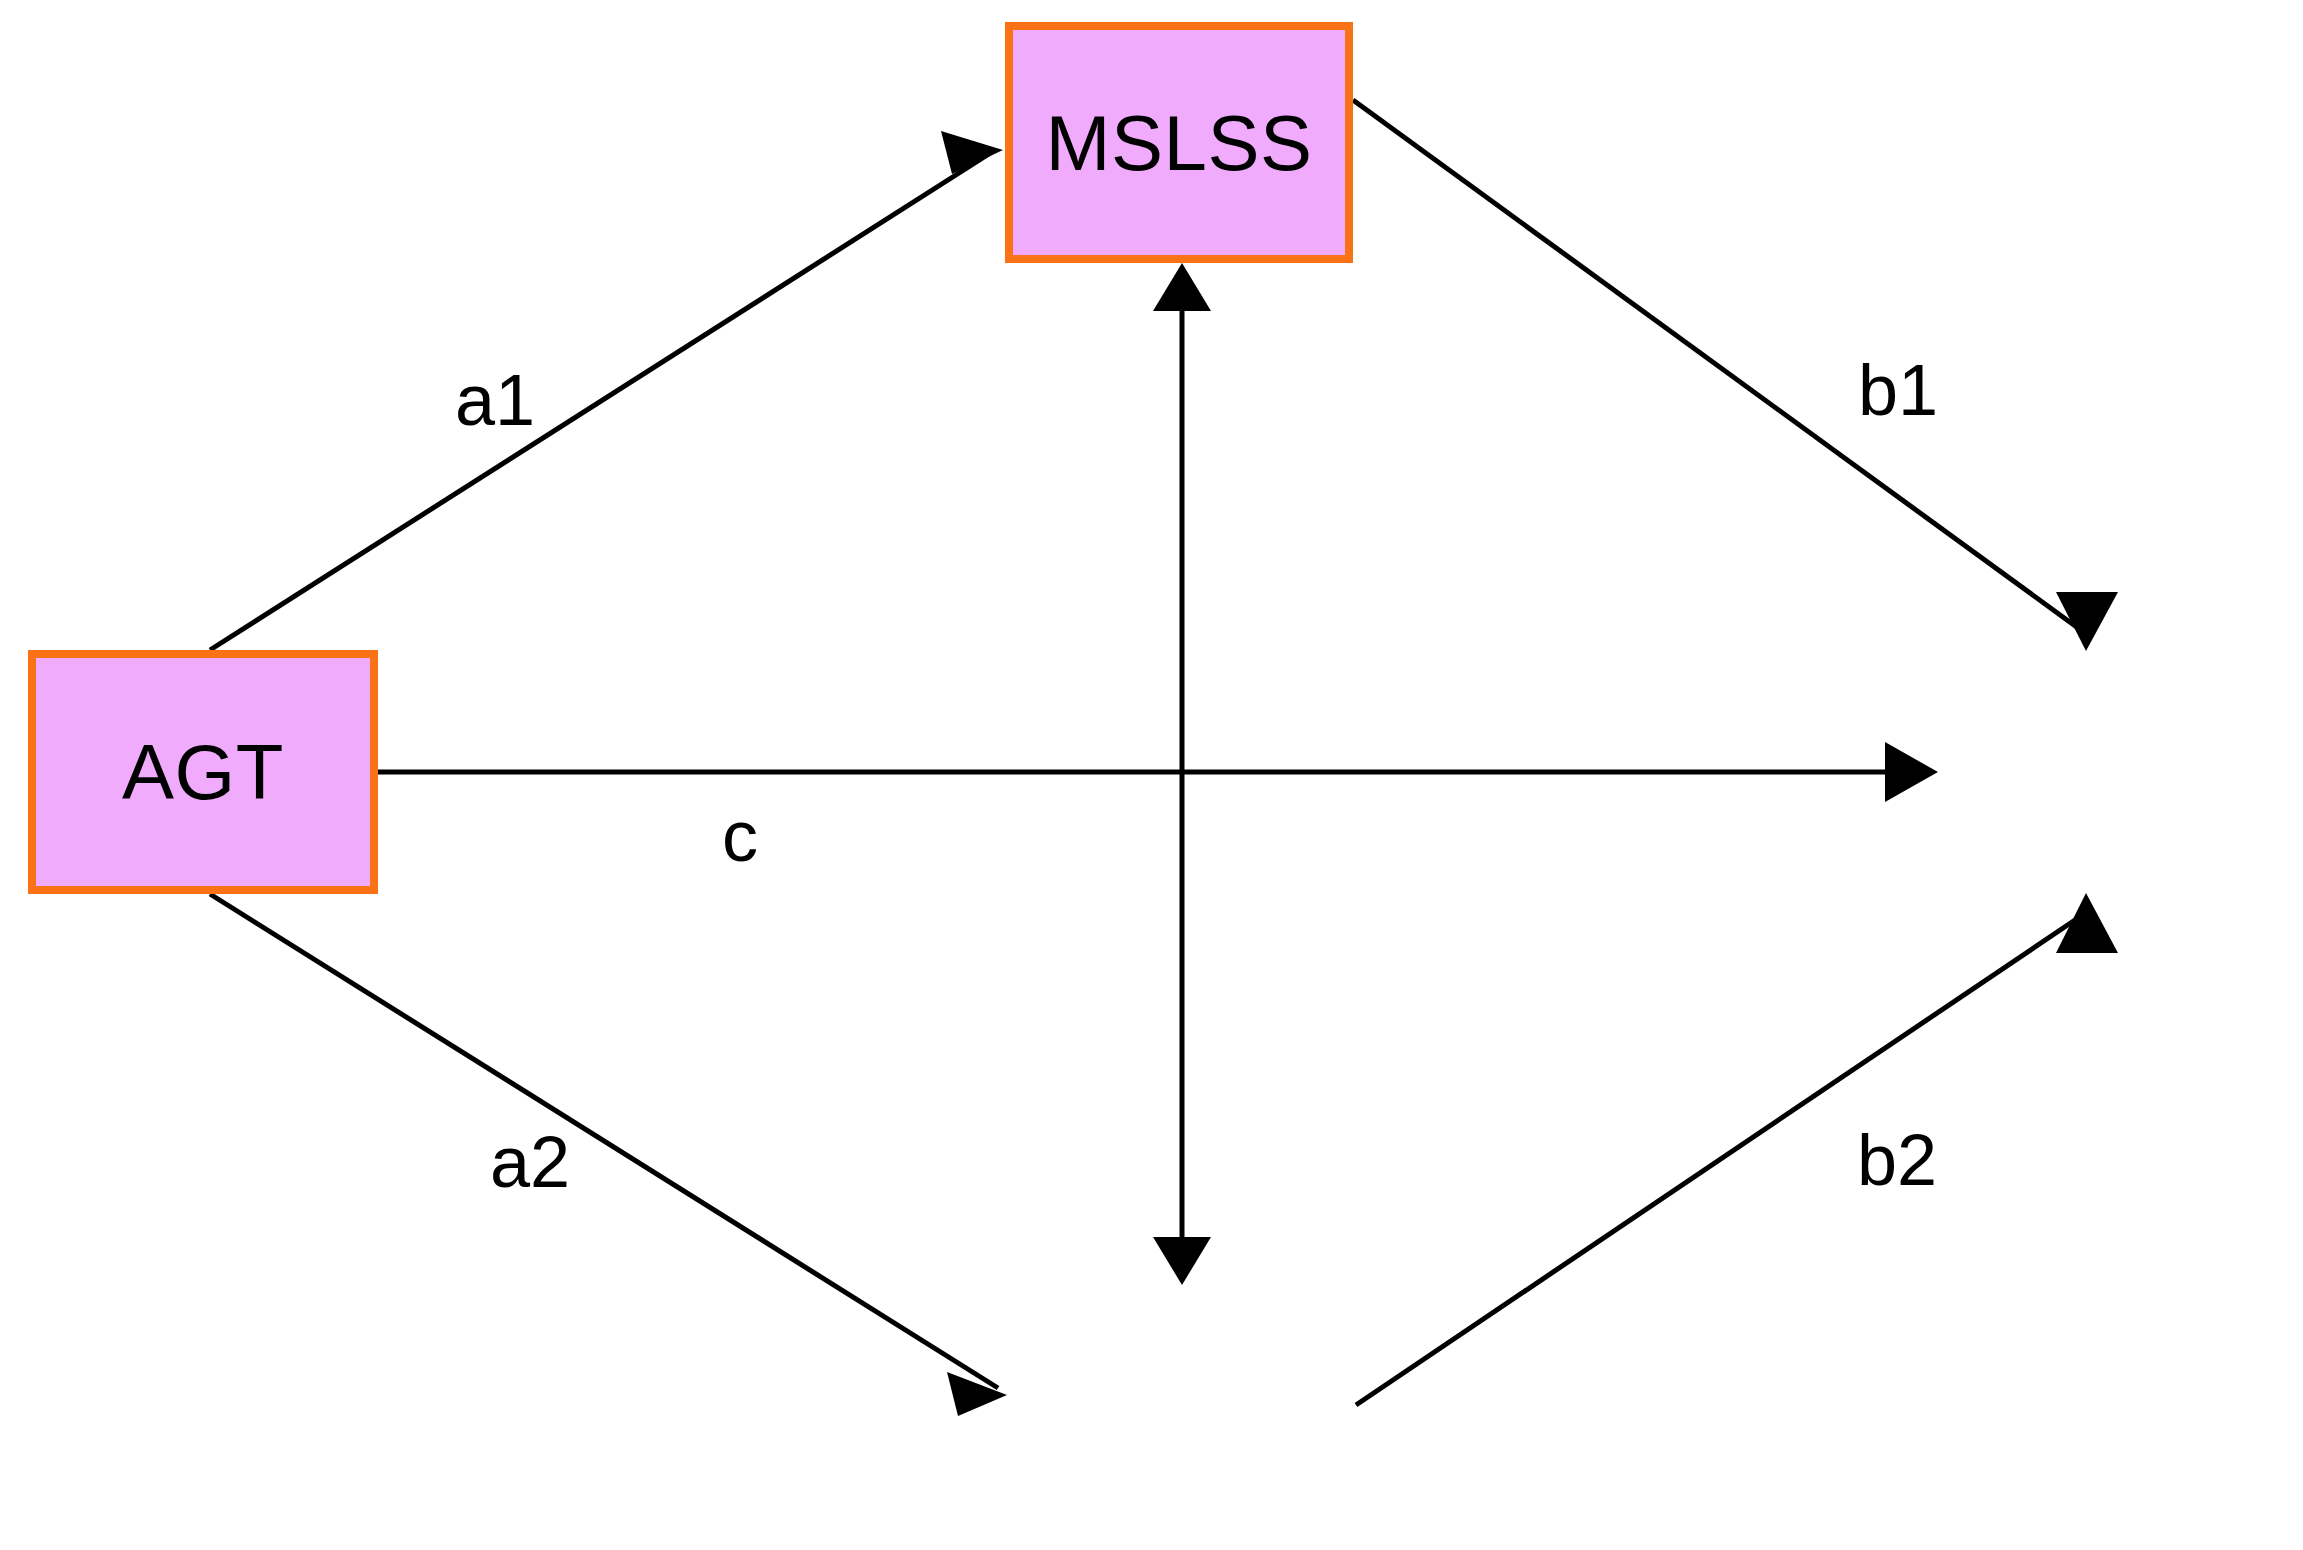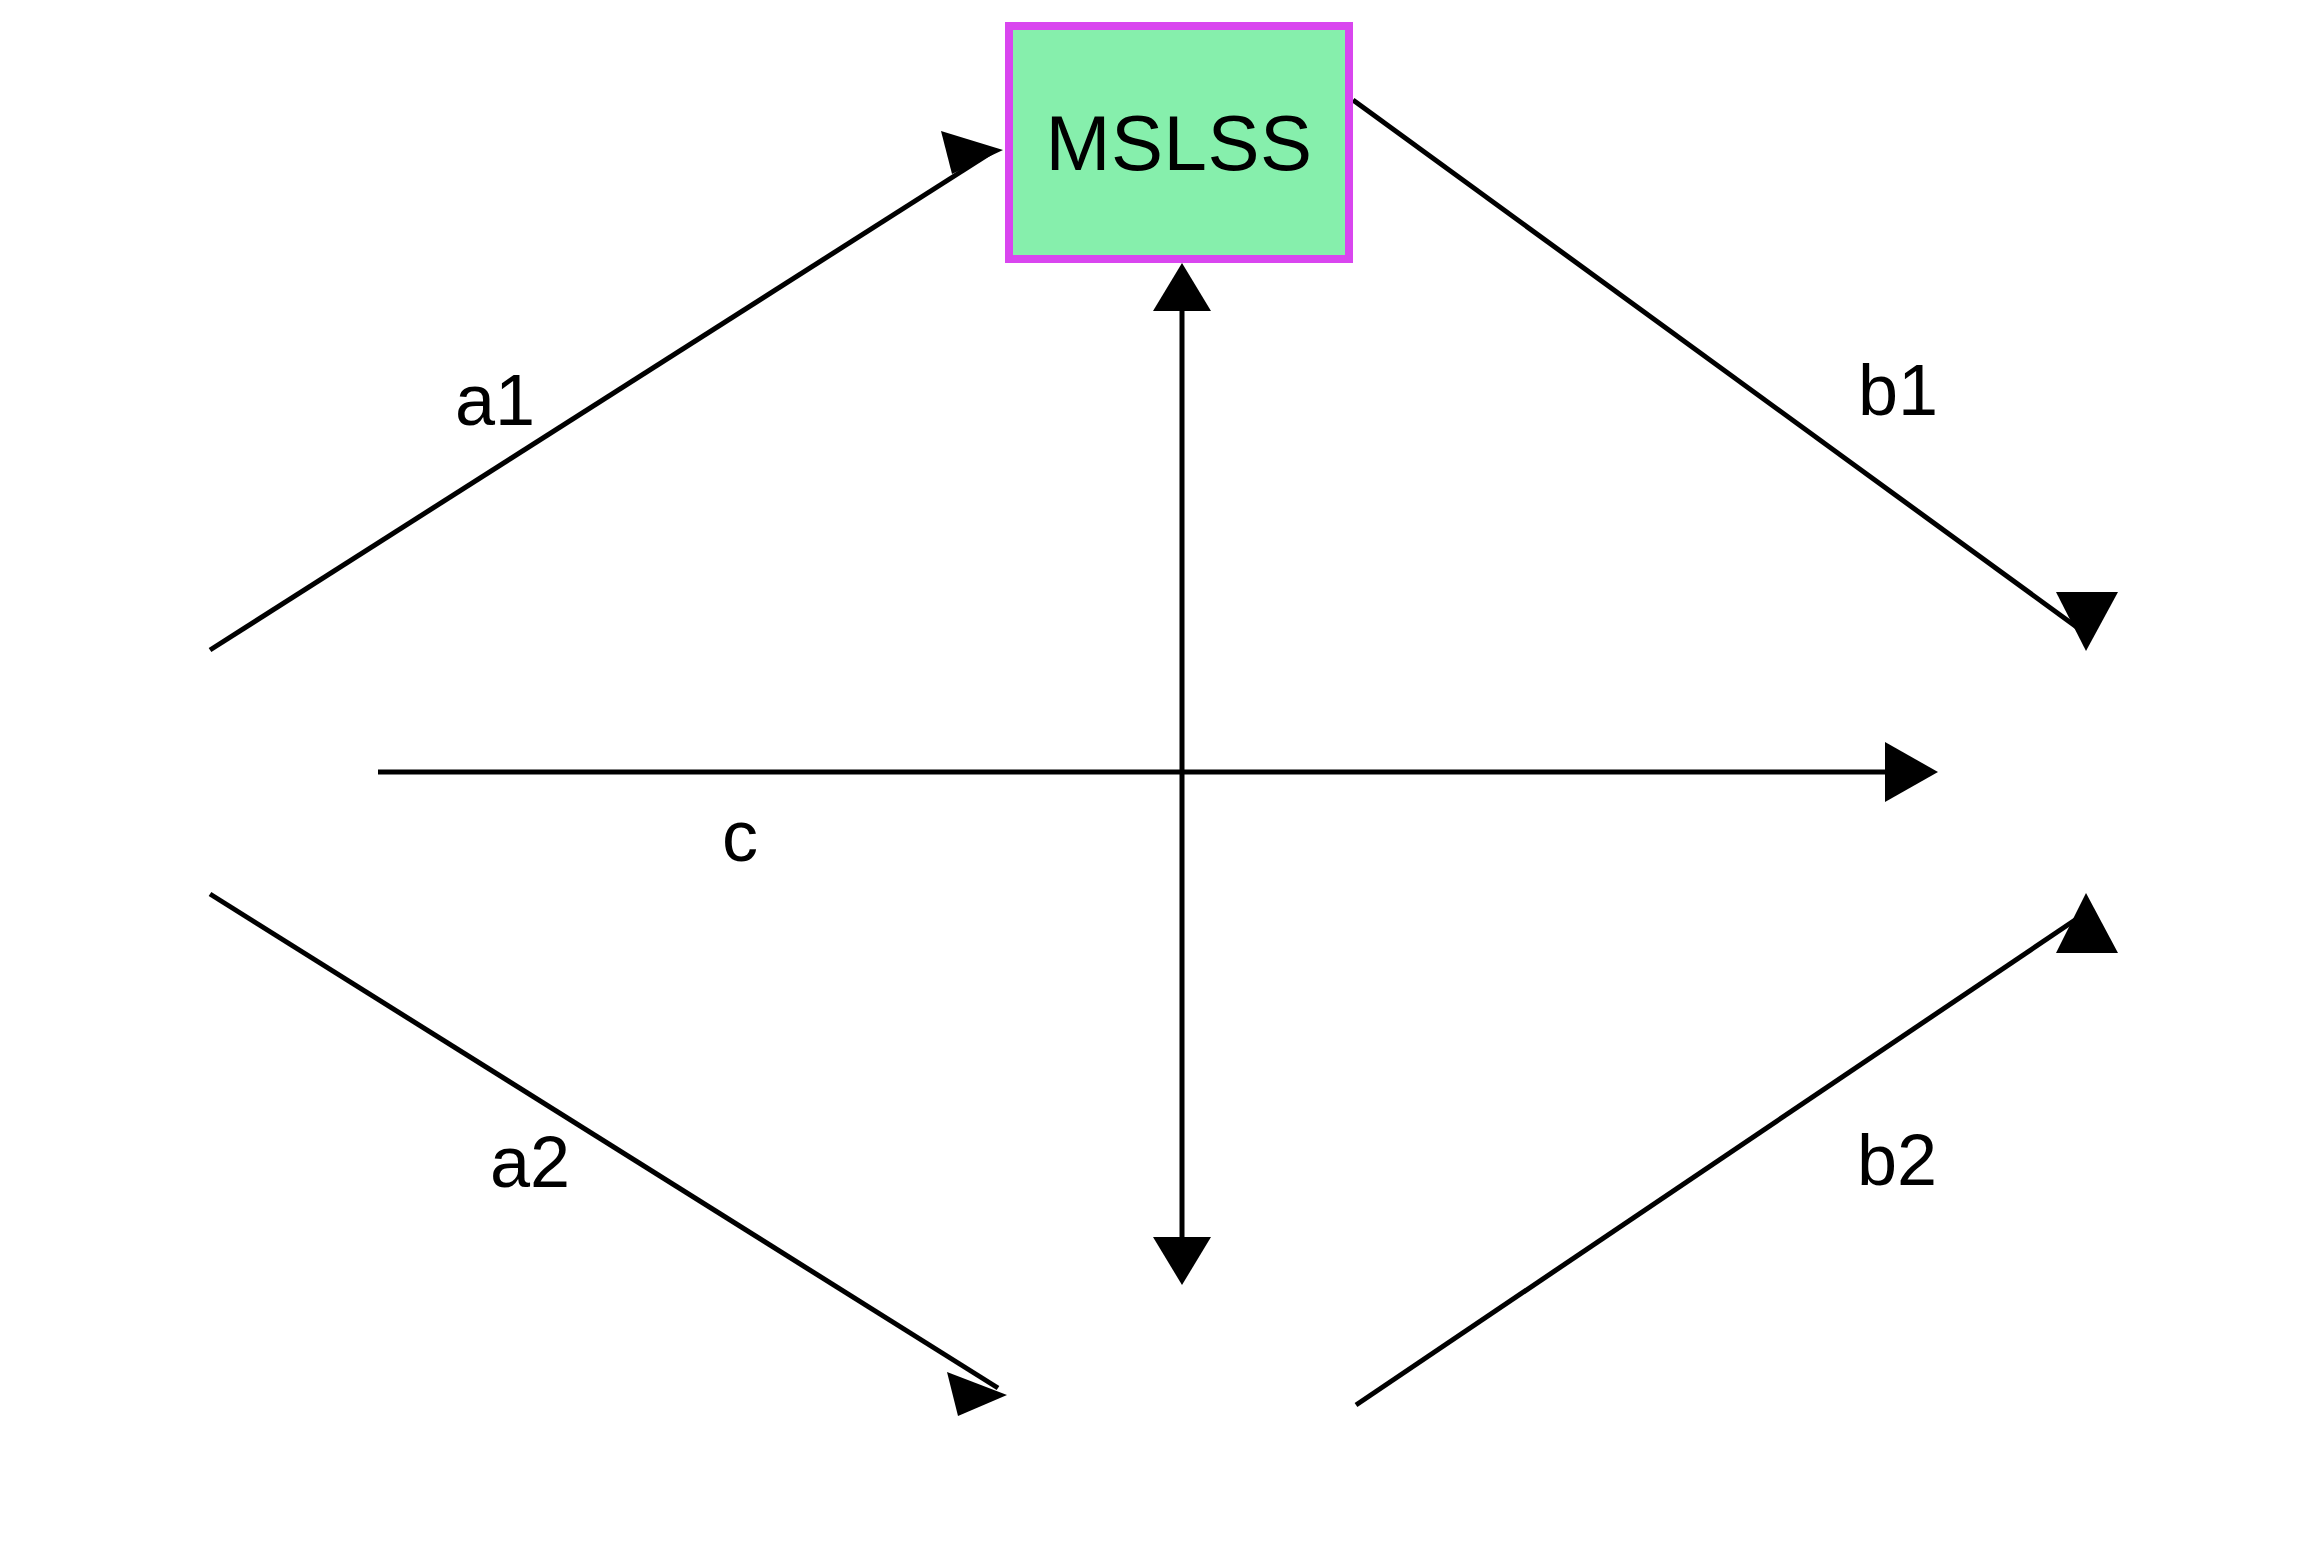--- a/index.html
+++ b/index.html
@@ -22,22 +22,22 @@
     position: absolute;
     top: 0;
     left: 0;
     width: 2303px;
     height: 1550px;
     display: block;
   }
   .node-box {
     position: absolute;
     box-sizing: border-box;
-    background: #86efac;
-    border: 8px solid #d946ef;
+    background: #f0abfc;
+    border: 8px solid #f97316;
     display: flex;
     align-items: center;
     justify-content: center;
     z-index: 3;
   }
   .node-label {
     font-family: "Liberation Sans", sans-serif;
     font-size: 78px;
     line-height: 1;
     color: #000000;
@@ -102,20 +102,23 @@
       <polygon points="1182,263 1153,311 1211,311" fill="#000000"></polygon>
       <polygon points="1182,1285 1153,1237 1211,1237" fill="#000000"></polygon>
     </g>
 
   </svg>
 
   <div class="node-box" id="node-mslss">
     <span class="node-label">MSLSS</span>
   </div>
 
+  <div class="node-box" id="node-agt">
+    <span class="node-label">AGT</span>
+  </div>
 
 
 
   <div class="path-label" id="label-a1">a1</div>
   <div class="path-label" id="label-b1">b1</div>
   <div class="path-label" id="label-c">c</div>
   <div class="path-label" id="label-a2">a2</div>
   <div class="path-label" id="label-b2">b2</div>
 
 </div>

